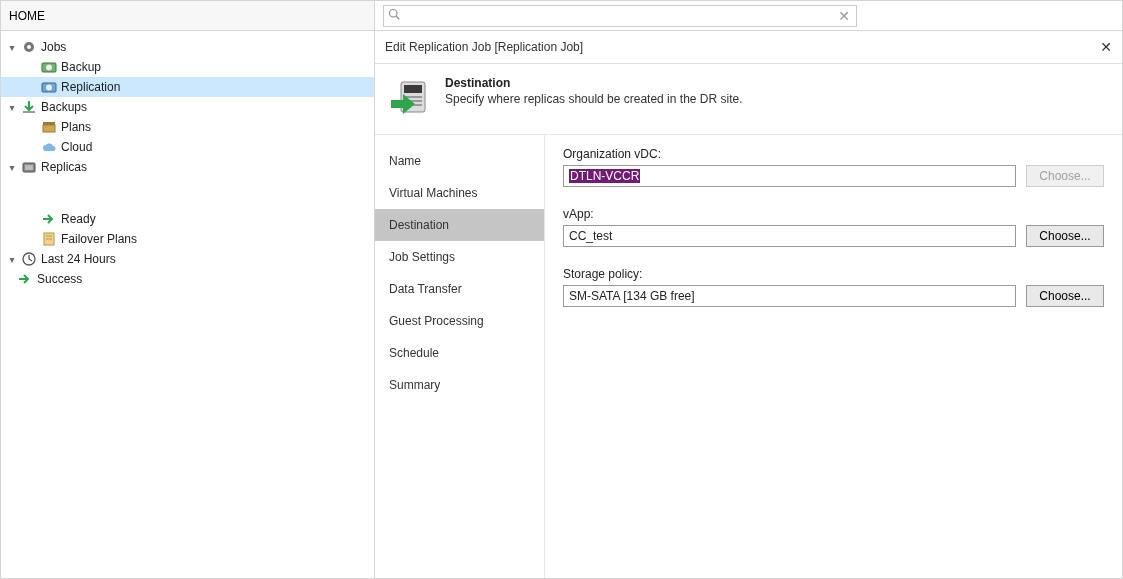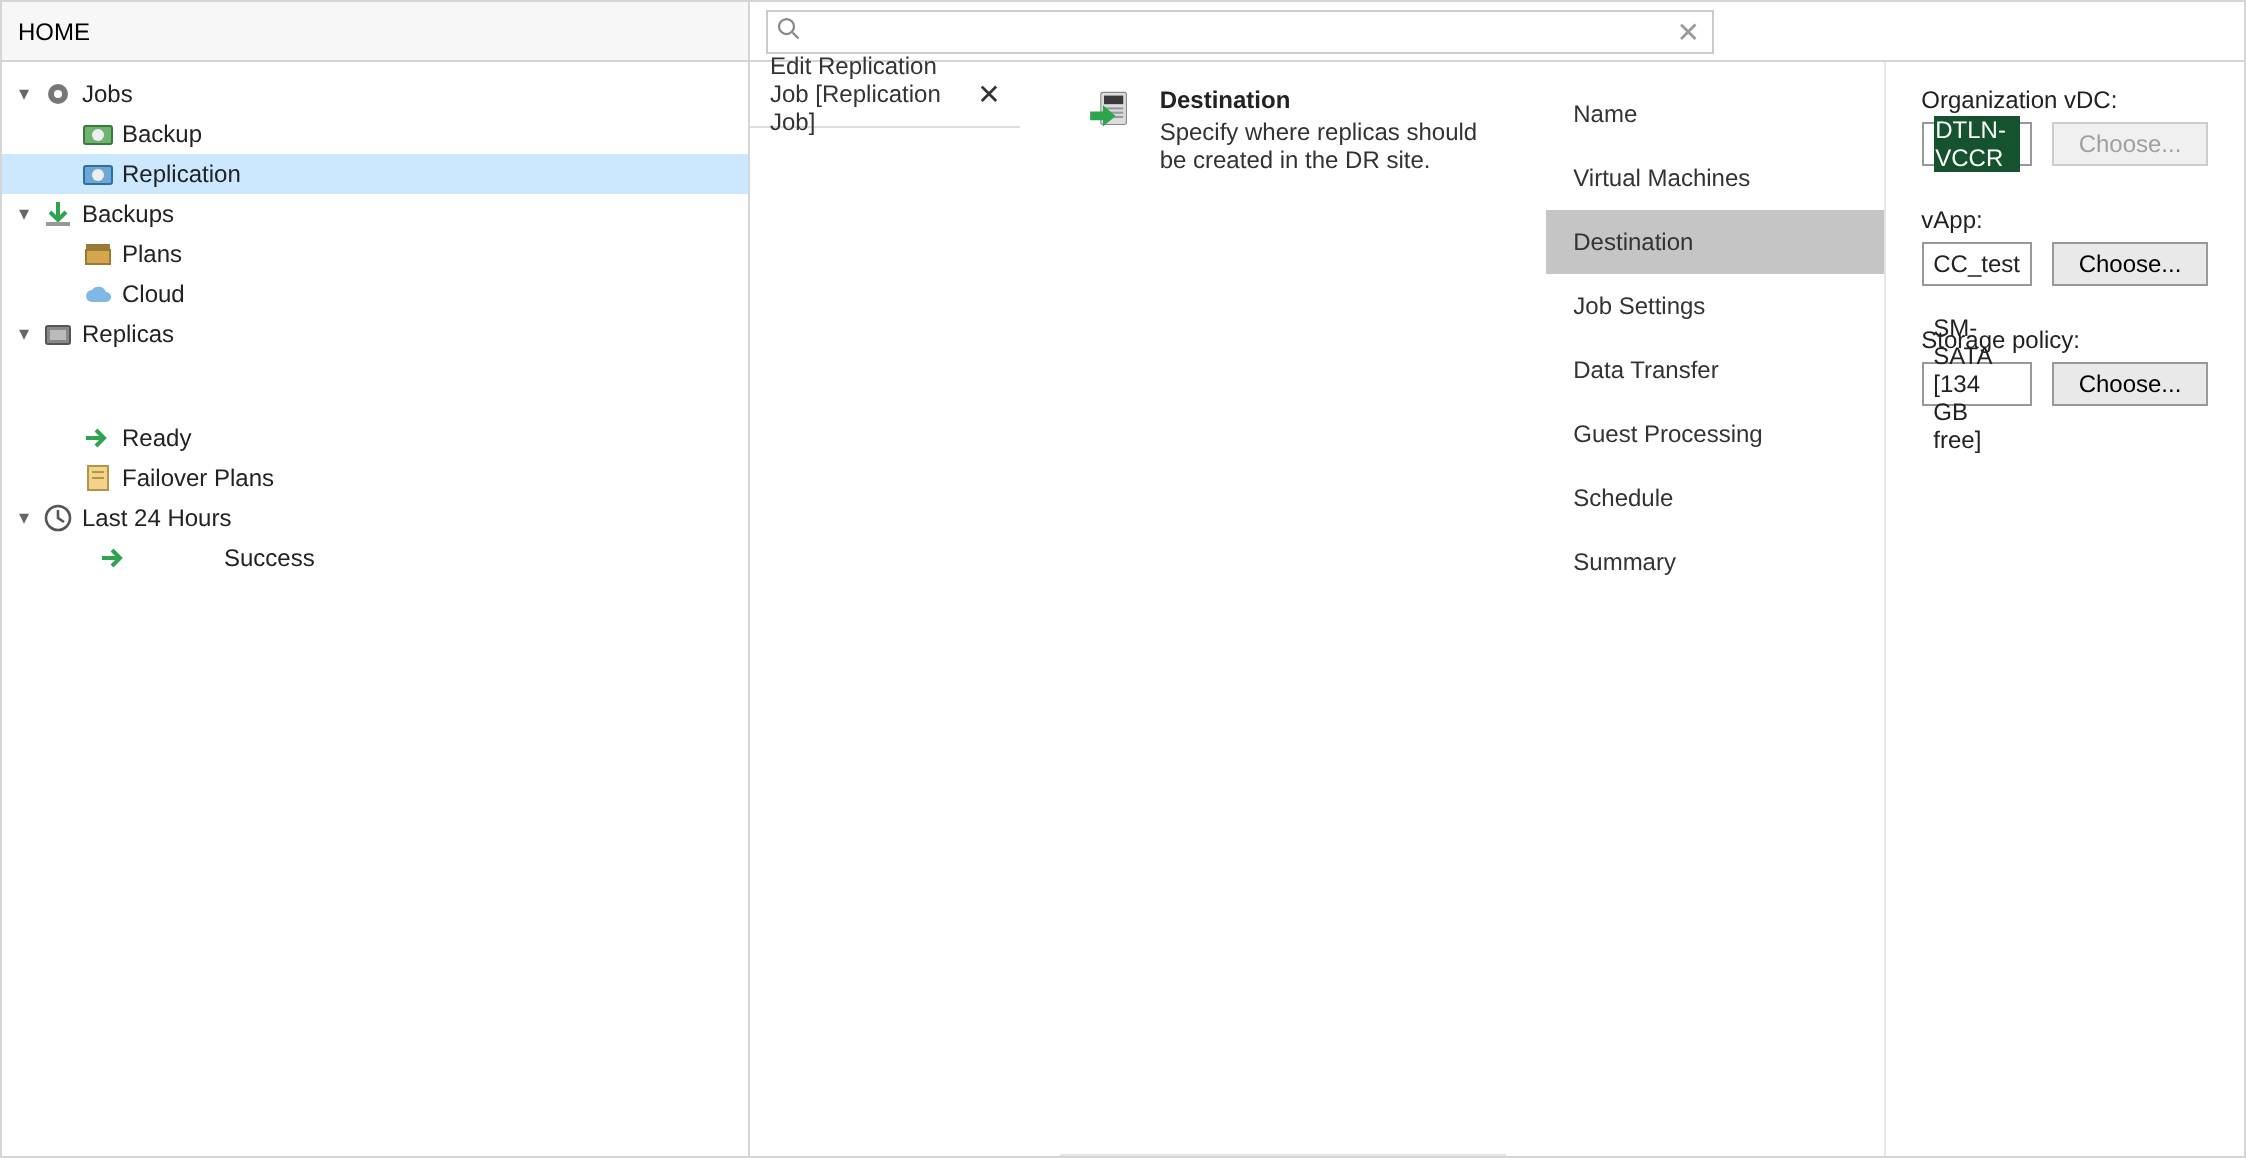--- a/index.html
+++ b/index.html
@@ -19,39 +19,39 @@
 
   
   .right { flex: 1; display: flex; flex-direction: column; }
   .search-bar { height: 30px; padding: 4px 8px; border-bottom: 1px solid #d5d5d5; background: #fff; display: flex; align-items: center; }
   .search-box { flex: 0 0 474px; height: 22px; border: 1px solid #ccc; display: flex; align-items: center; padding: 0 4px; background: #fff; }
   .search-box input { flex: 1; border: none; outline: none; font-size: 12px; padding: 0 4px; }
   .search-clear { color: #999; cursor: pointer; font-size: 14px; padding: 0 2px; }
   .search-icon { color: #777; }
 
   
-  .dialog-area { flex: 1; display: flex; border-top: 0; gap: 20px; }
+  .dialog-area { flex: 1; display: flex; flex-direction: column; border-top: 0; }
   .dlg-title { height: 33px; display: flex; align-items: center; justify-content: space-between; padding: 0 10px; border-bottom: 1px solid #ddd; color: #333; }
   .dlg-close { font-size: 14px; cursor: pointer; color: #333; }
   .dlg-banner { display: flex; align-items: flex-start; padding: 12px 14px 14px; border-bottom: 1px solid #e6e6e6; }
   .banner-icon { width: 44px; height: 44px; margin-right: 12px; }
   .banner-text .b-title { font-weight: 600; color: #222; }
   .banner-text .b-desc { color: #333; margin-top: 2px; }
 
   .dlg-body { flex: 1; display: flex; }
   .steps { width: 170px; border-right: 1px solid #e6e6e6; padding-top: 10px; }
   .step { height: 32px; display: flex; align-items: center; padding: 0 14px; color: #333; cursor: pointer; }
   .step.active { background: #c5c5c5; }
 
   .form { flex: 1; padding: 12px 18px 0 18px; }
   .form-row { display: grid; grid-template-columns: 1fr 78px; column-gap: 10px; margin-bottom: 20px; }
   .flabel { grid-column: 1 / span 2; margin-bottom: 4px; color: #222; }
   .ftext { height: 22px; border: 1px solid #999; padding: 0 5px; display: flex; align-items: center; background: #fff; color: #222; width: 100%; }
   .ftext.sel { background: #fff; }
-  .ftext.sel .selspn { background: #14532d; color: #fff; padding: 0 1px; }
+  .ftext.sel .selspn { background: #701a75; color: #fff; padding: 0 1px; }
   .btn { height: 22px; border: 1px solid #999; background: #e9e9e9; display: inline-flex; align-items: center; justify-content: center; cursor: pointer; }
   .btn.disabled { color: #a0a0a0; background: #f0f0f0; border-color: #ccc; cursor: default; }
   .form-row .btn { width: 78px; }
 
   .dlg-footer { height: 44px; border-top: 1px solid #ddd; display: flex; align-items: center; justify-content: flex-end; gap: 10px; padding: 0 14px; }
   .dlg-footer .btn { width: 82px; height: 24px; background: #f5f5f5; }
   .dlg-footer .btn.primary { border: 1px solid #0f6cbf; box-shadow: inset 0 0 0 1px #7fbfff; }
 </style>
 </head>
 <body>
@@ -149,21 +149,21 @@
         <div class="tree-item" style="padding-left: 6px;">
           <span class="exp">▾</span>
           <span class="ticon">
             <svg viewBox="0 0 16 16">
               <circle cx="8" cy="8" r="6" fill="none" stroke="#555" stroke-width="1.3"></circle>
               <path d="M8 4 L8 8 L11 10" stroke="#555" stroke-width="1.3" fill="none"></path>
             </svg>
           </span>
           <span class="tlabel">Last 24 Hours</span>
         </div>
-        <div class="tree-item" style="padding-left: 48px; gap: 43px;">
+        <div class="tree-item" style="padding-left: 16px;">
           <span class="ticon">
             <svg viewBox="0 0 16 16">
               <path d="M2 8 L10 8 M7 4 L11 8 L7 12" stroke="#2fa44f" stroke-width="2" fill="none"></path>
             </svg>
           </span>
           <span class="tlabel">Success</span>
         </div>
       </div>
   </div>
 

